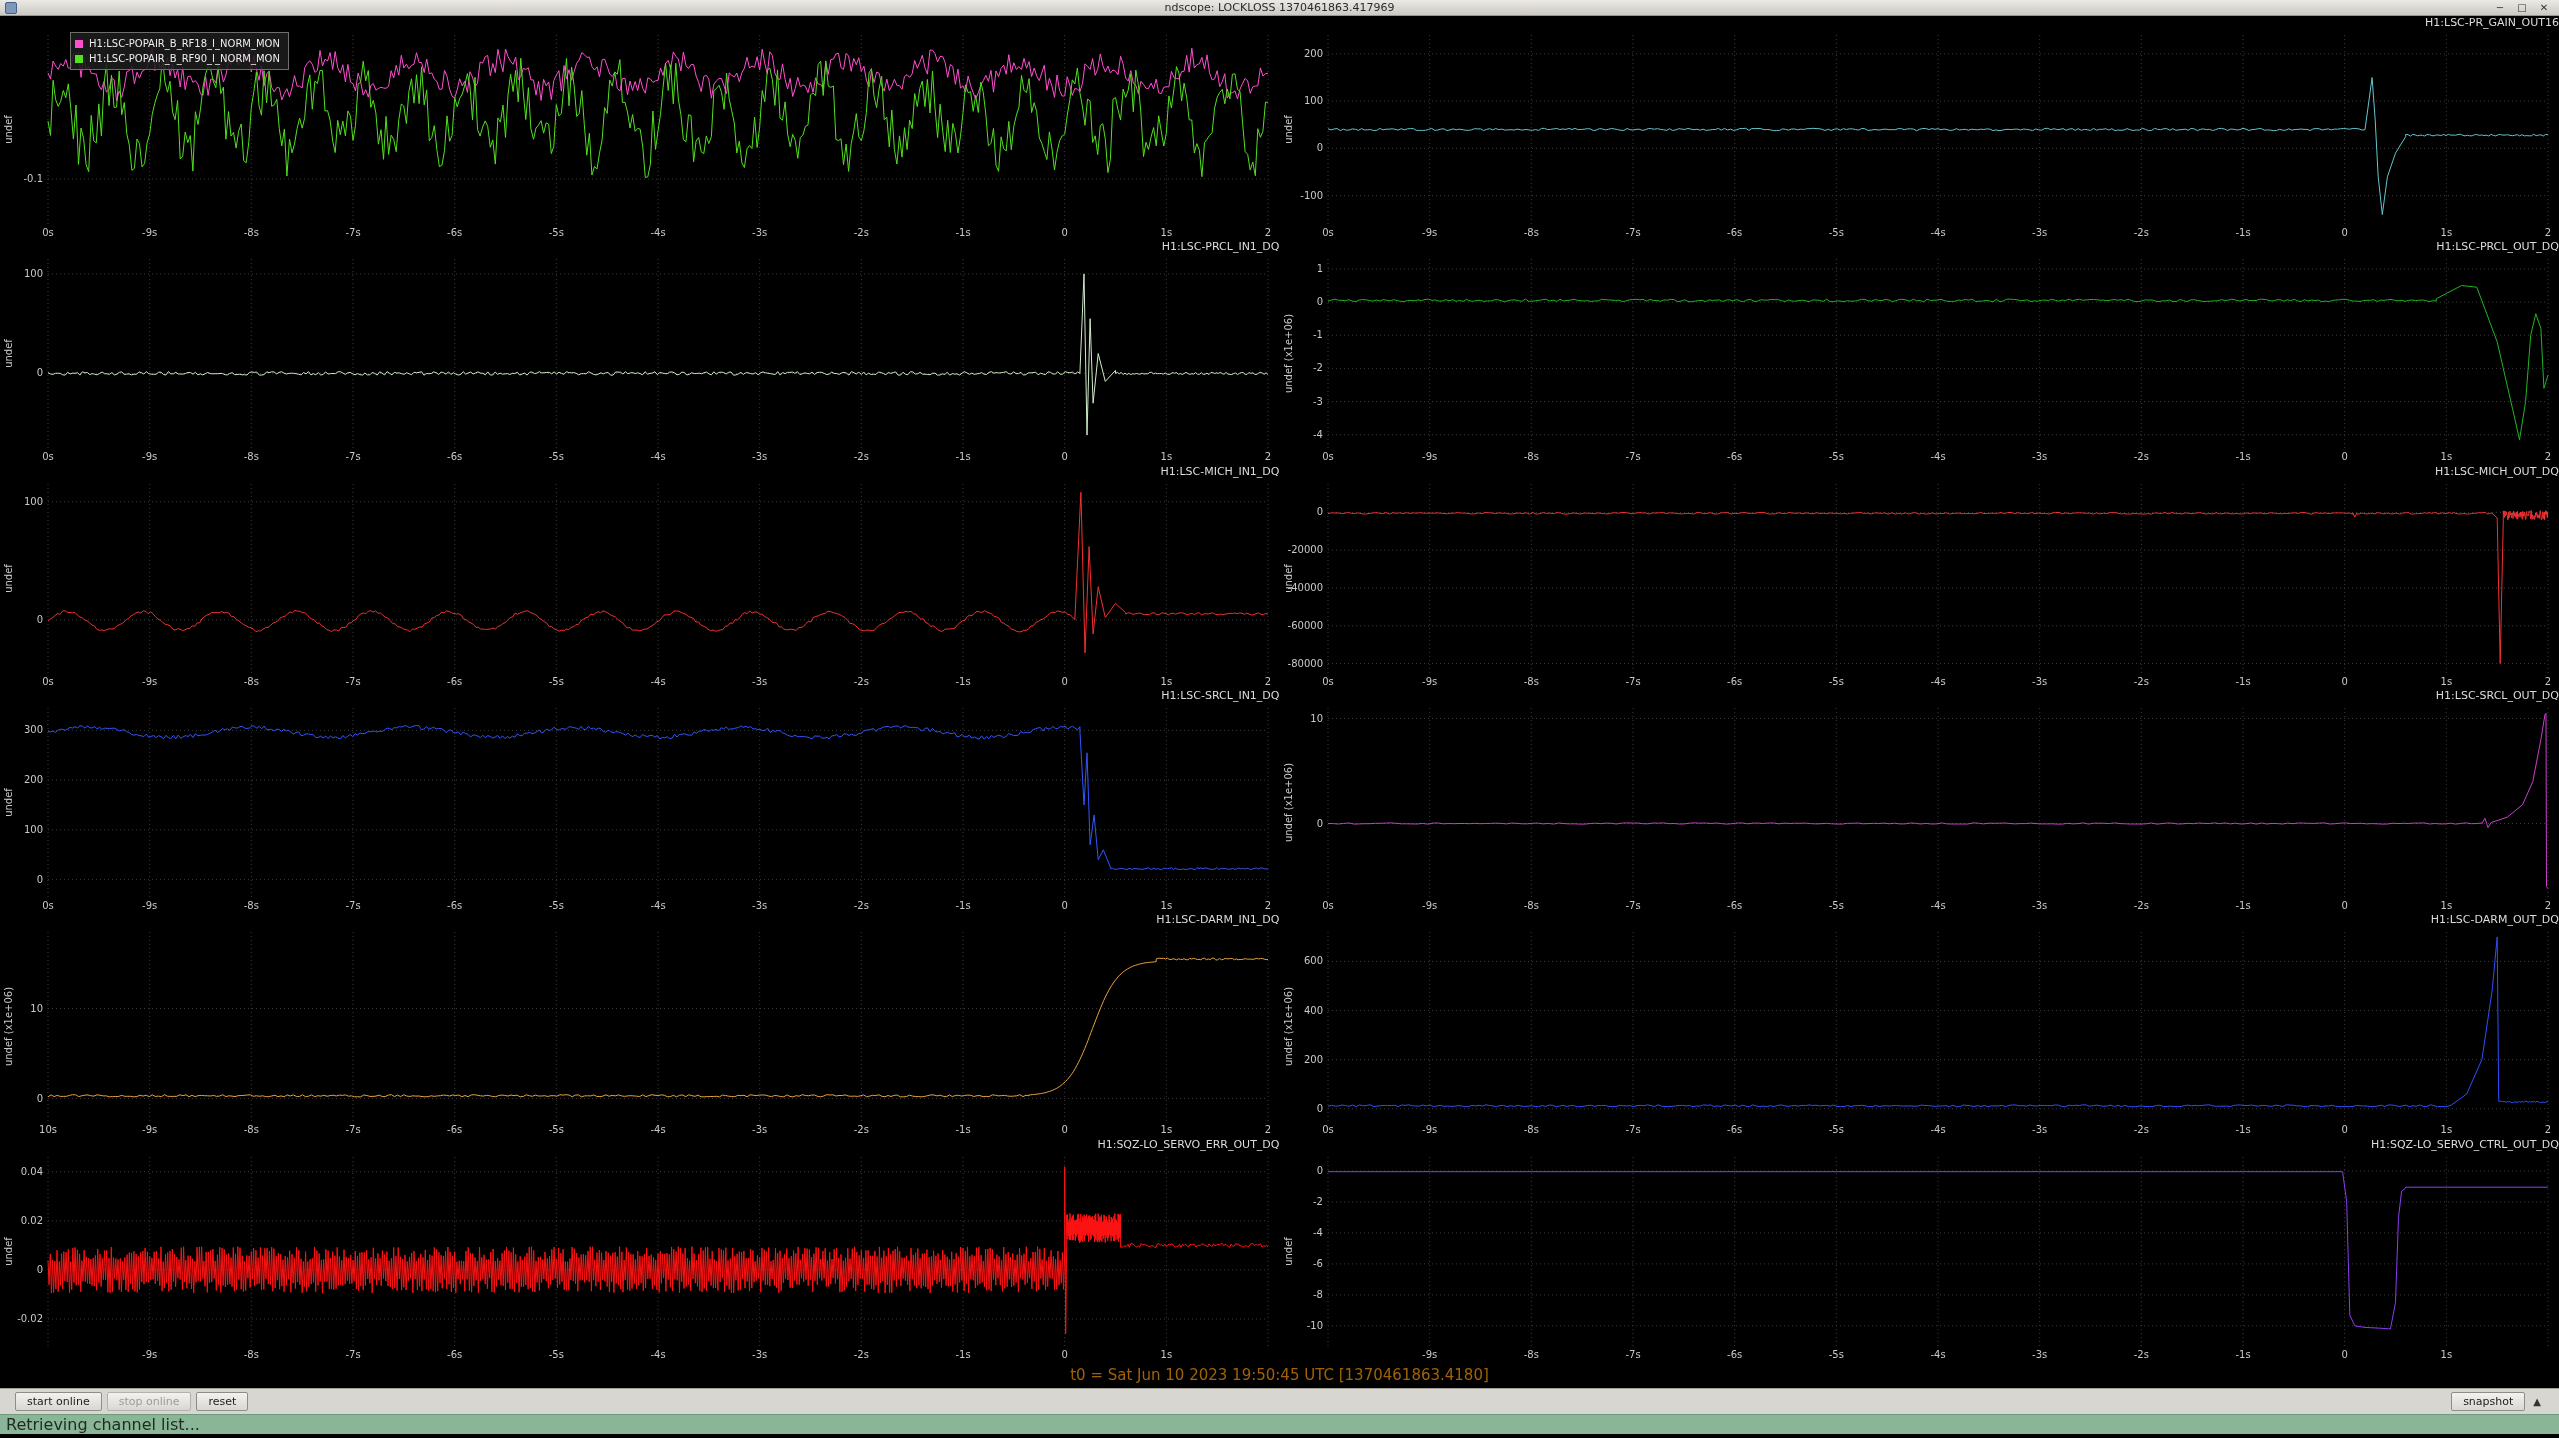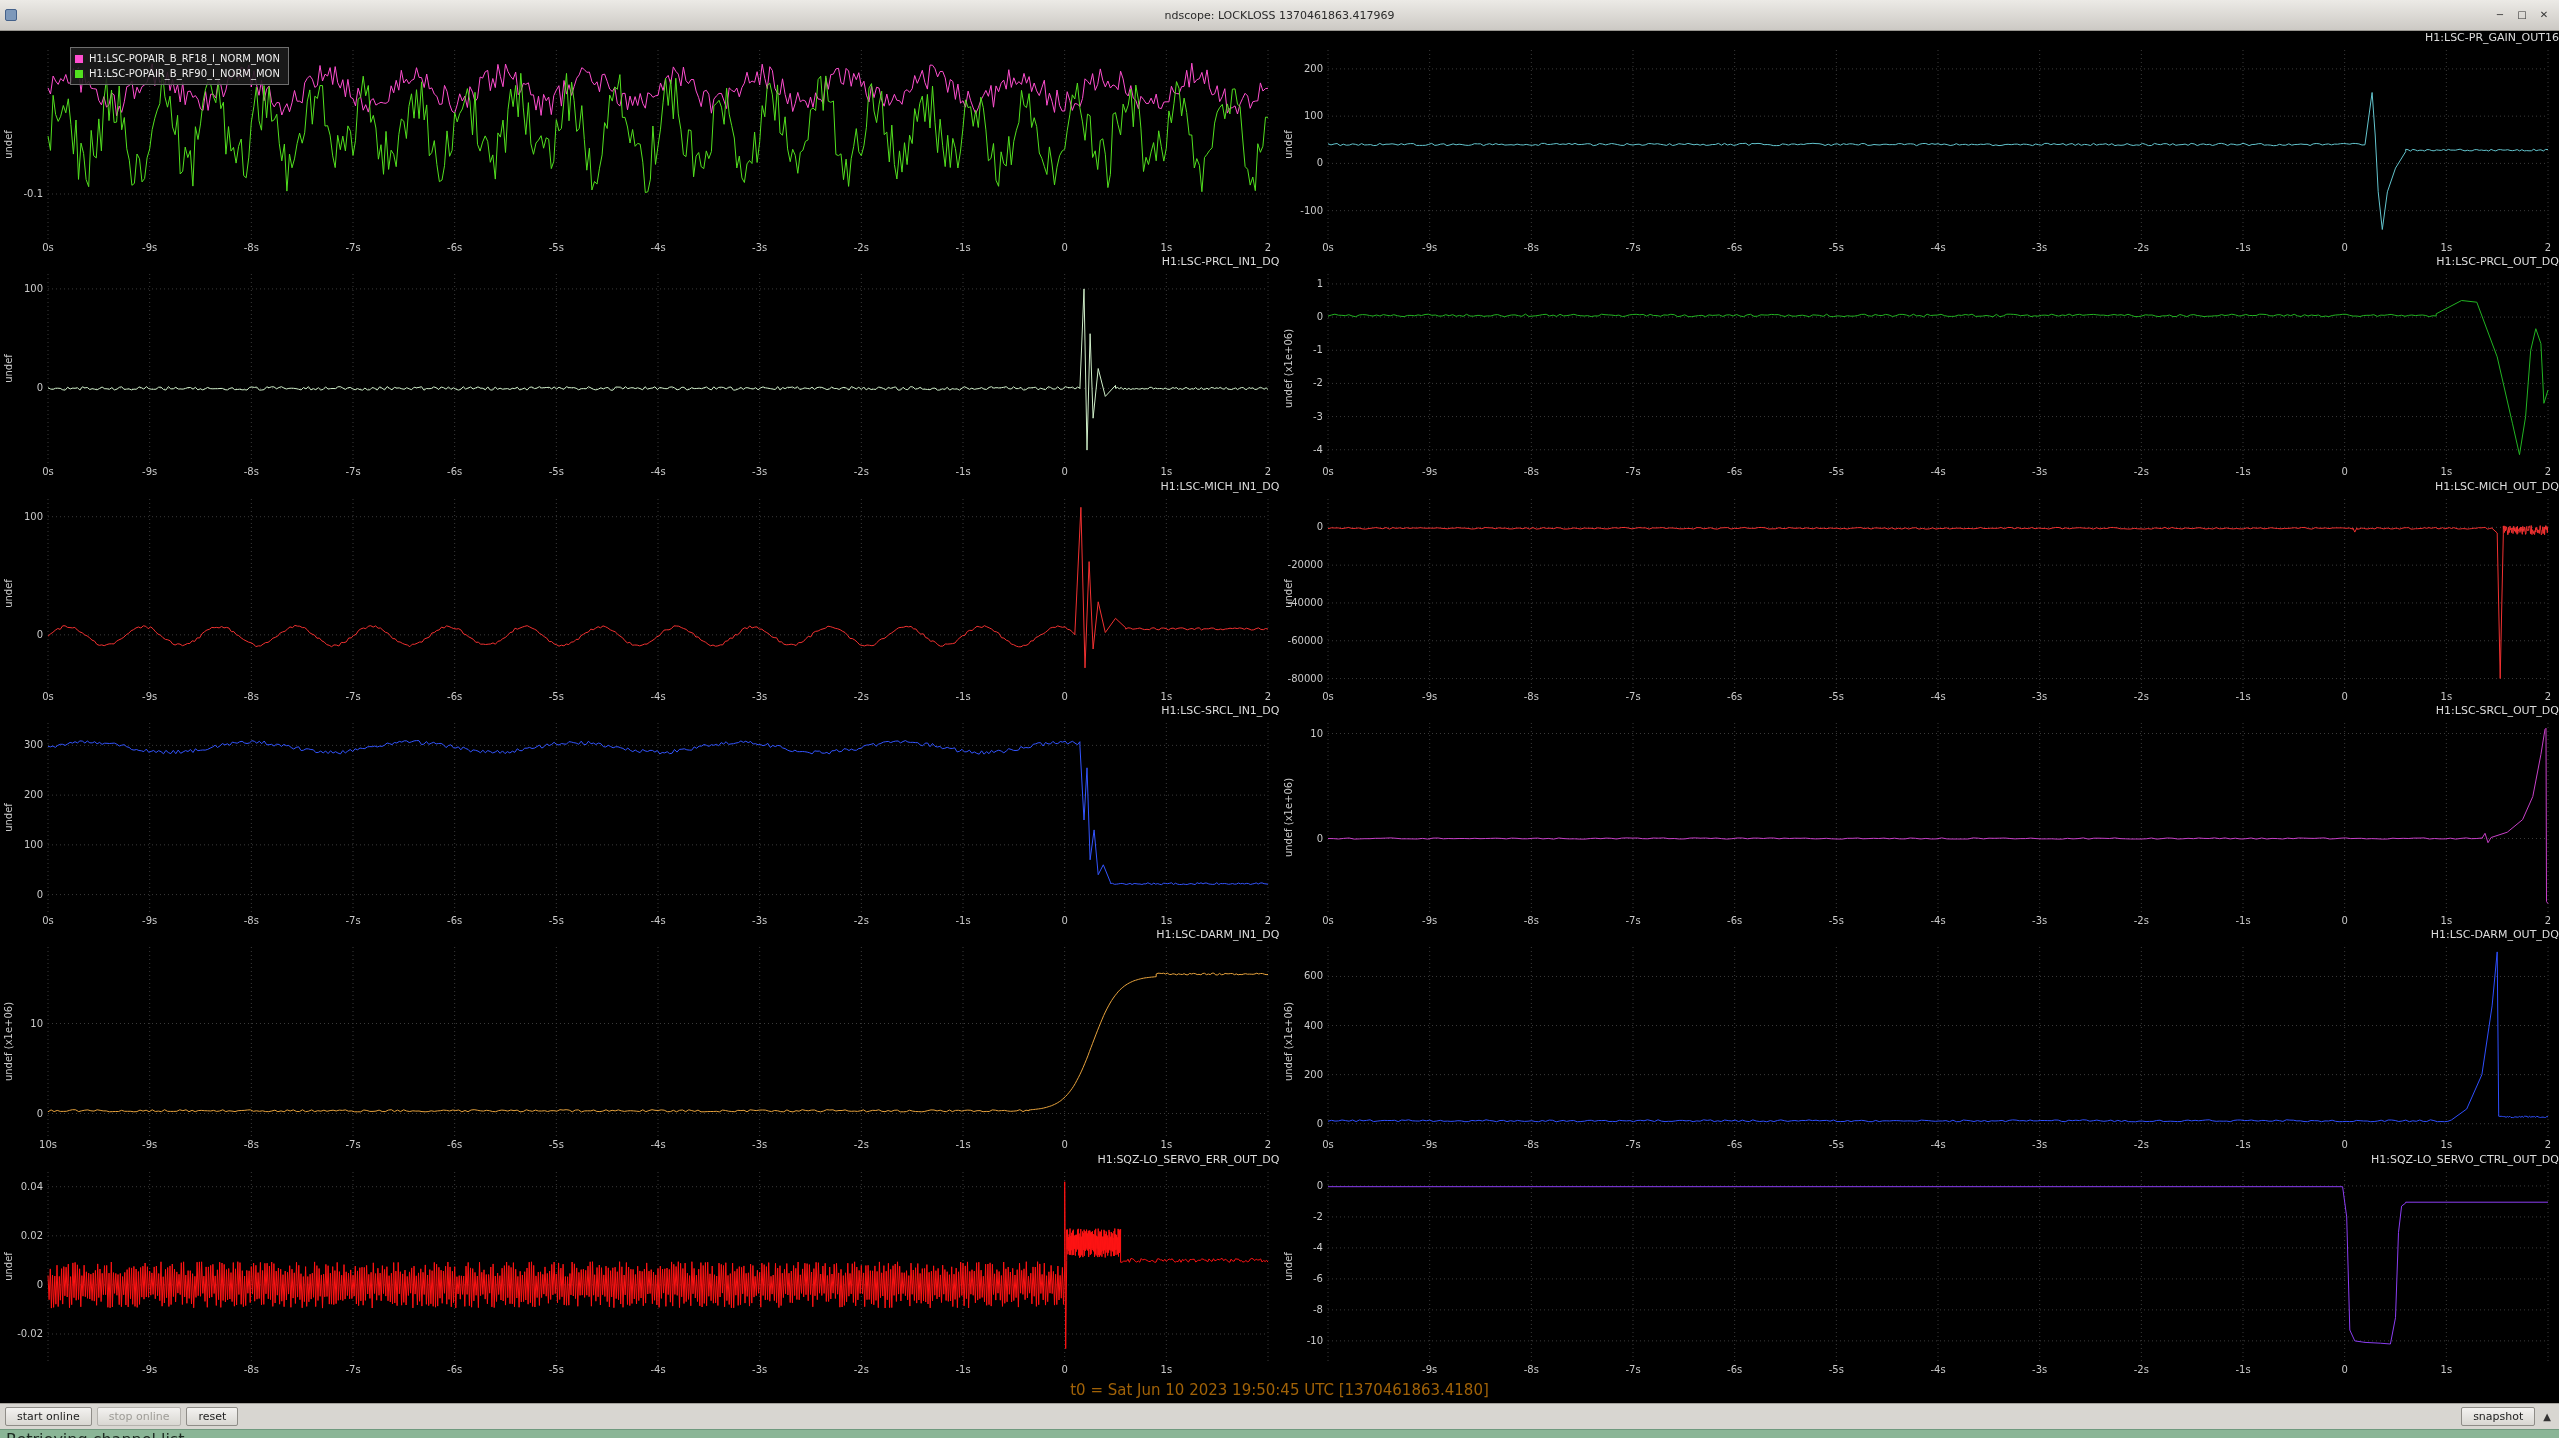--- a/index.html
+++ b/index.html
@@ -1,37 +1,37 @@
 <!DOCTYPE html>
 <html><head>
 <meta charset="utf-8">
 <style>
   * { box-sizing: border-box; }
   html,body{margin:0;padding:0;width:2559px;height:1438px;background:#000;font-family:"DejaVu Sans",sans-serif;overflow:hidden;}
 
   
-  .titlebar{height:31px;background:linear-gradient(#eceae6,#ccc9c4);border-bottom:1px solid #98958f;display:flex;align-items:center;position:relative;}
+  .titlebar{height:16px;background:linear-gradient(#eceae6,#ccc9c4);border-bottom:1px solid #98958f;display:flex;align-items:center;position:relative;}
   .win-icon{width:12px;height:12px;margin-left:5px;background:#7d98ba;border:1px solid #44618a;border-radius:2px;flex:0 0 auto;}
   .titlebar-title{position:absolute;left:0;right:0;text-align:center;font-size:11px;color:#2a2a2a;}
   .win-controls{margin-left:auto;display:flex;gap:8px;padding-right:8px;z-index:2;}
   .win-btn{font-size:10px;line-height:16px;color:#333;width:14px;text-align:center;cursor:default;}
 
   
   .plot-grid{display:grid;grid-template-columns:1fr 1fr;grid-template-rows:repeat(6,1fr);height:1346px;background:#000;}
   .plot{position:relative;display:flex;flex-direction:column;min-height:0;}
   .plot-title{flex:0 0 14px;line-height:14px;text-align:right;font-size:11px;color:#dcdcdc;white-space:nowrap;}
   svg.plot-canvas{flex:1 1 auto;width:100%;min-height:0;display:block;}
 
   .legend{position:absolute;left:70px;top:16px;background:rgba(28,28,28,0.88);border:1px solid #6e6e6e;padding:3px 8px 3px 3px;z-index:3;}
   .legend-row{display:flex;align-items:center;gap:5px;font-size:10px;color:#eee;line-height:15px;white-space:nowrap;text-align:center;}
   .swatch{width:10px;height:10px;border:1px solid #1a1a1a;flex:0 0 auto;}
 
   
   .t0-row{height:26px;background:#000;color:#a16207;font-size:15px;display:flex;align-items:center;justify-content:center;}
-  .toolbar{height:26px;background:#d8d6d1;border-top:1px solid #a5a29c;display:flex;align-items:center;gap:5px;padding:0 5px;}
+  .toolbar{height:26px;background:#d8d6d1;border-top:1px solid #a5a29c;display:flex;align-items:center;gap:5px;padding:0 15px;}
   button.tb{font-size:11px;padding:2px 11px;background:linear-gradient(#f3f2f0,#d9d7d2);border:1px solid #8f8d88;border-radius:2px;color:#222;font-family:inherit;}
   button.tb:disabled{color:#9e9c97;border-color:#b4b2ad;}
   .tb-spacer{flex:1;}
   .expander{color:#333;font-size:10px;padding:0 3px;cursor:default;}
   .statusbar{height:20px;background:#8ab596;border-top:1px solid #6f9a7e;display:flex;align-items:center;font-size:16px;color:#1d2b22;padding-left:6px;}
 </style>
 </head>
 <body>
 
 <div class="titlebar">

